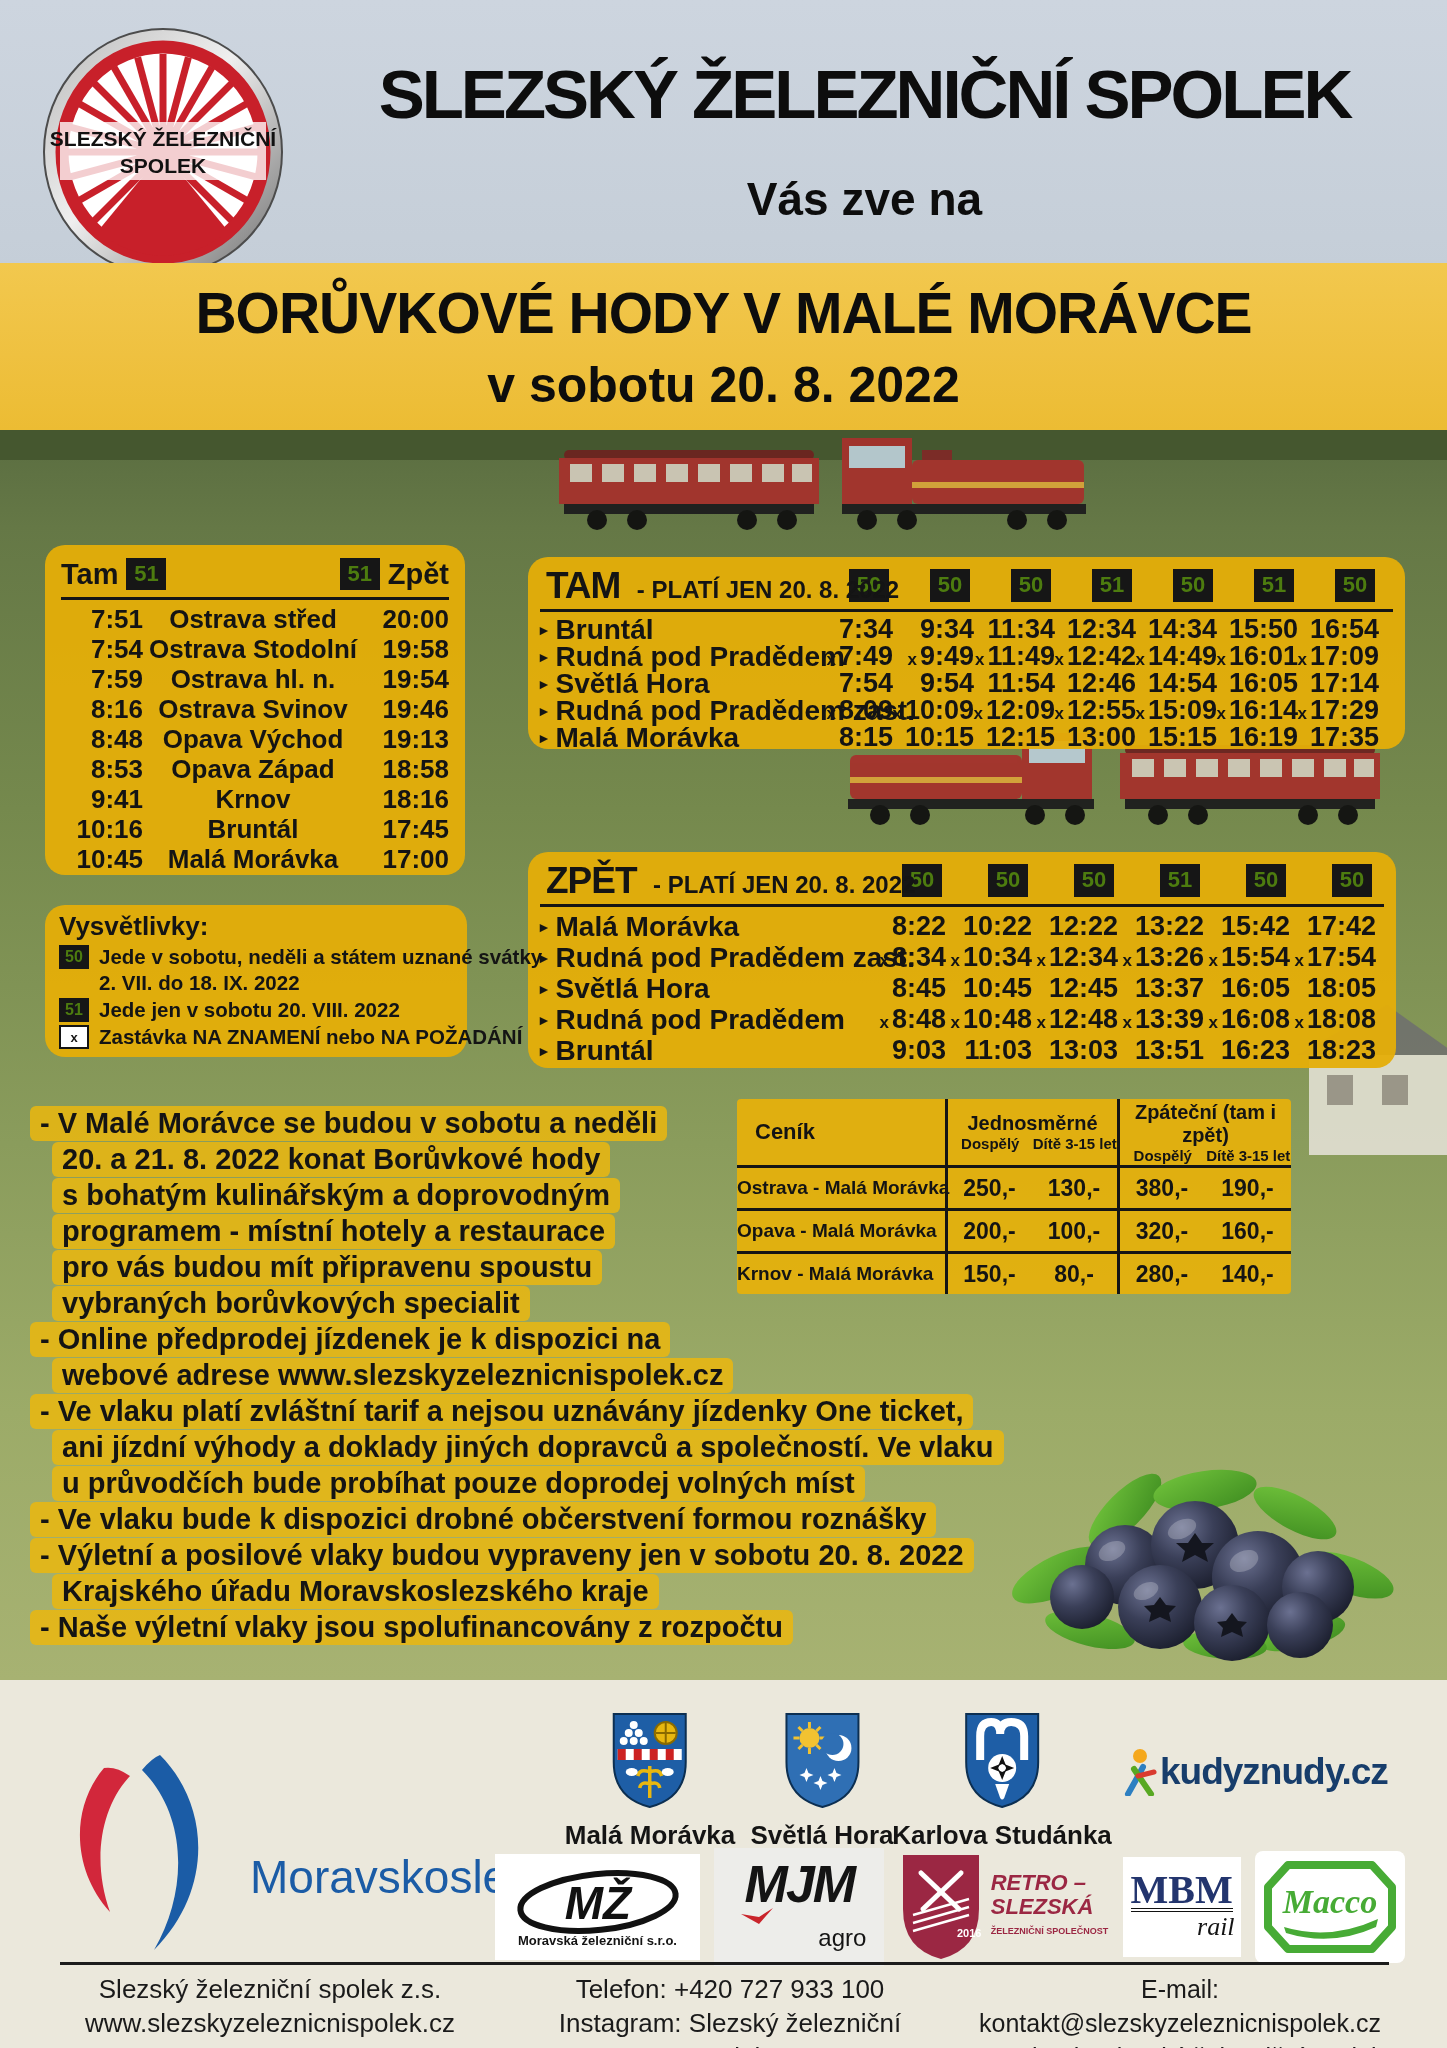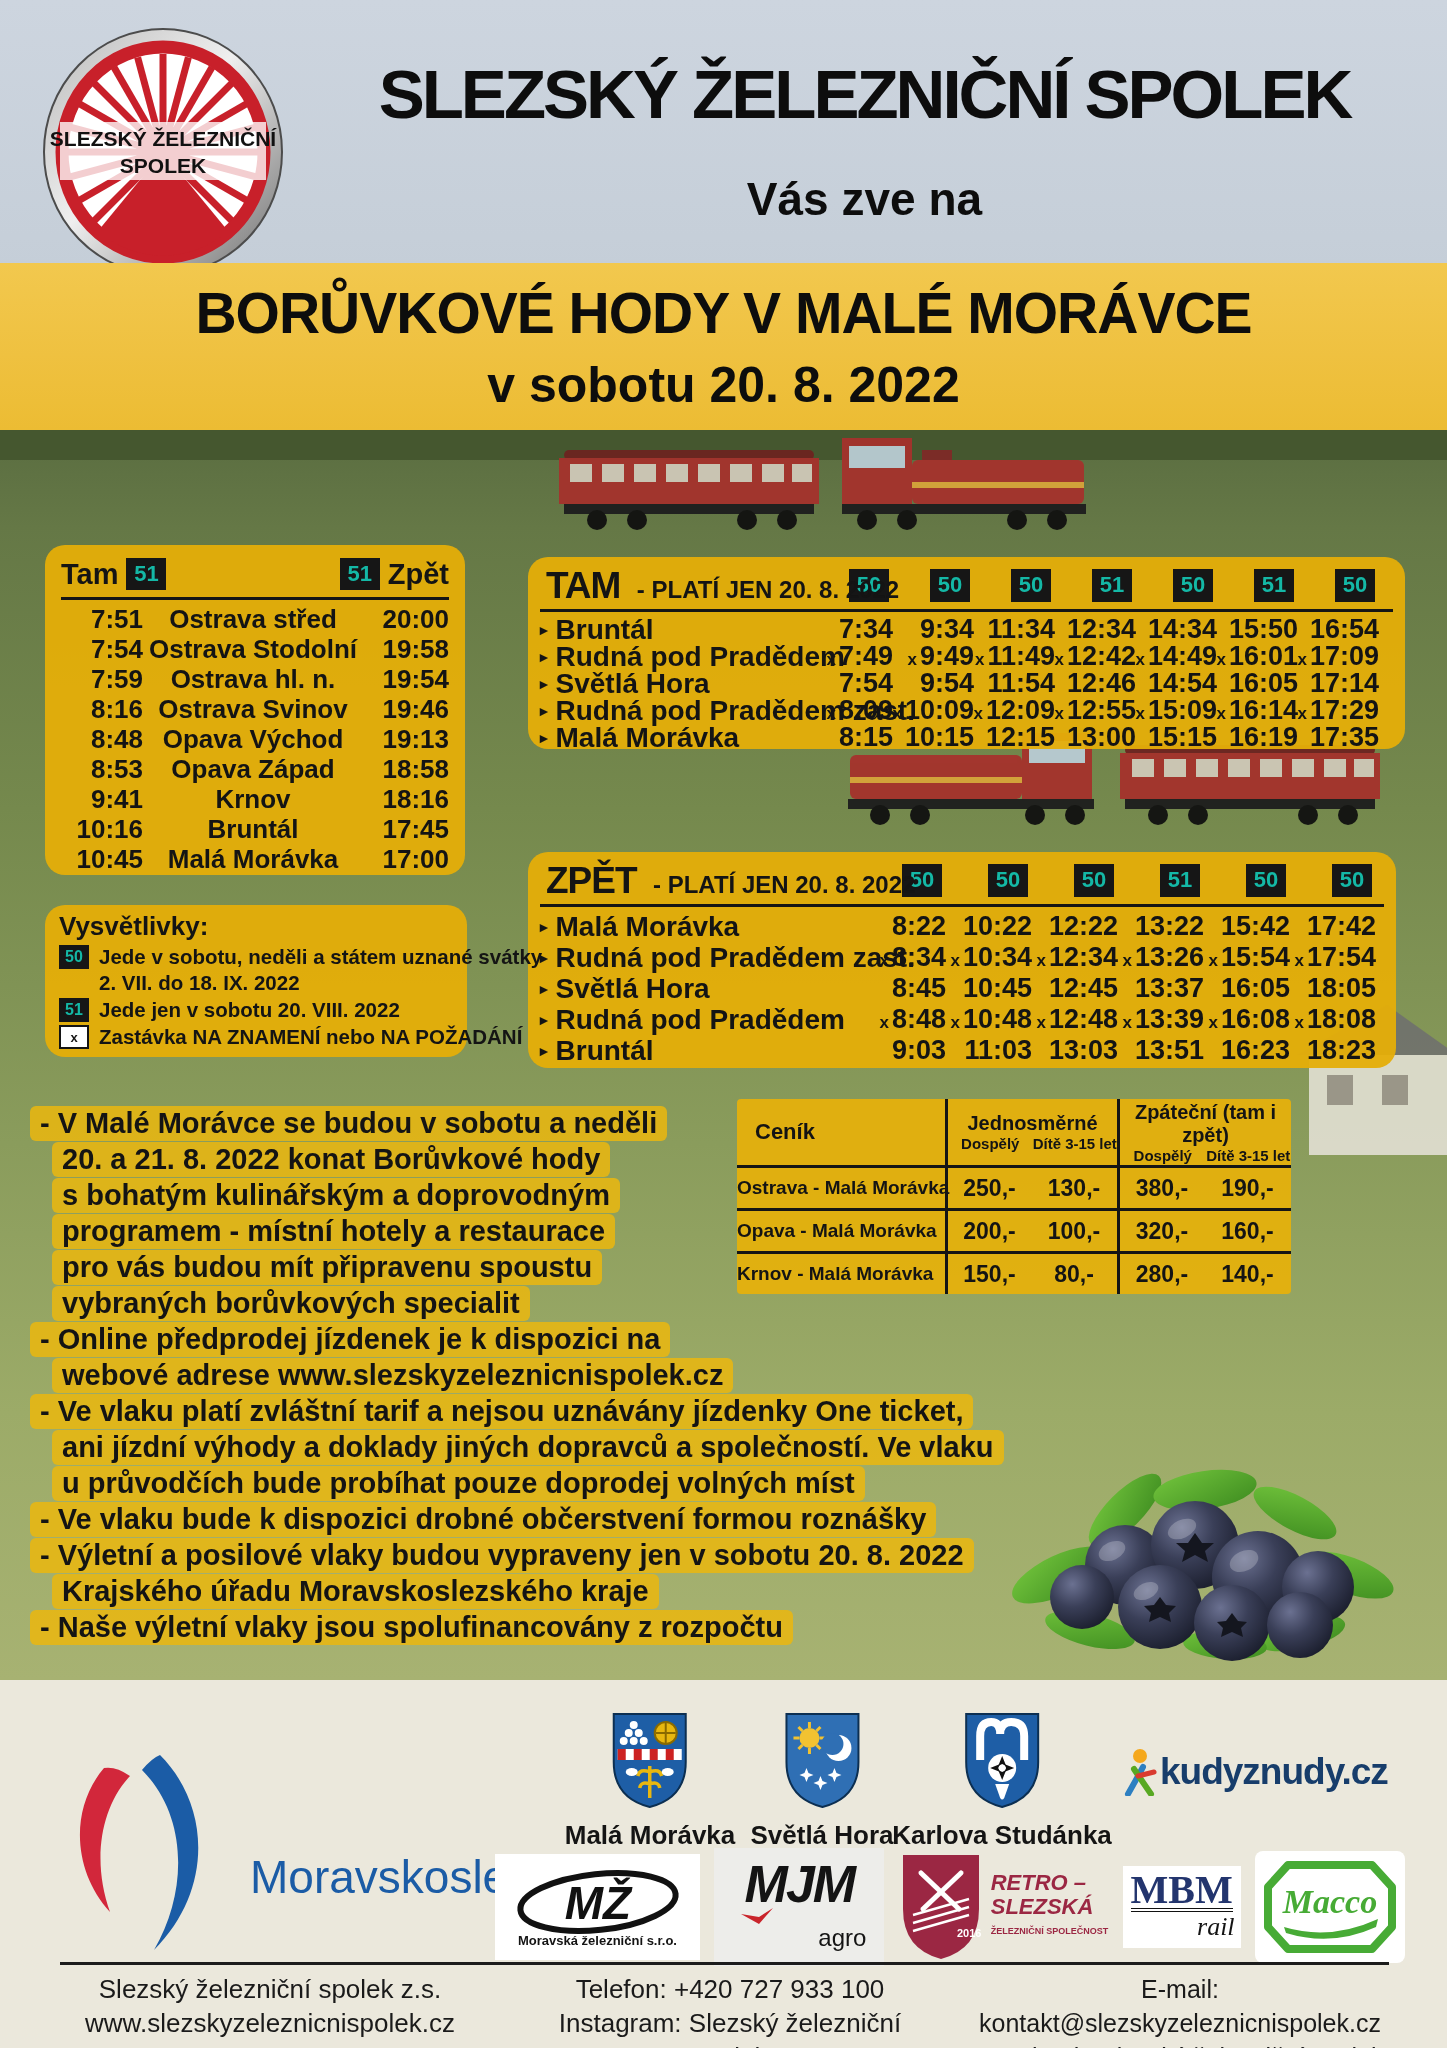--- a/index.html
+++ b/index.html
@@ -21,21 +21,21 @@
   .sub-title{position:absolute;left:292px;right:10px;top:172px;text-align:center;
     font-size:46px;font-weight:bold;color:#0d0d0d;}
   .event-band{position:absolute;left:0;top:263px;width:100%;height:167px;
     background:linear-gradient(180deg,#f2c84e 0%,#efc140 55%,#ecbc33 100%);
     display:flex;flex-direction:column;align-items:center;justify-content:center;gap:10px;}
   .event-title{font-size:57px;font-weight:bold;letter-spacing:-1px;color:#0d0d0d;}
   .event-date{font-size:50px;font-weight:bold;color:#0d0d0d;}
   
   .card{position:absolute;background:rgba(229,174,8,0.95);border-radius:20px;}
   .badge{display:inline-flex;align-items:center;justify-content:center;
-    background:#161616;color:#14b8a6;font-weight:bold;}
+    background:#161616;color:#4d7c0f;font-weight:bold;}
   
   .left-tt{left:45px;top:545px;width:420px;height:330px;padding:8px 16px;box-sizing:border-box;}
   .lt-head{display:flex;align-items:center;height:42px;font-size:29px;font-weight:bold;}
   .lt-head .badge{width:40px;height:32px;font-size:22px;margin:0 8px;}
   .lt-head .sp{flex:1;}
   .rule{border-top:3px solid #151515;margin:2px 0 4px 0;}
   .lt-row{display:flex;align-items:center;height:30px;font-size:26px;font-weight:bold;}
   .lt-t{width:82px;text-align:right;}
   .lt-s{flex:1;text-align:center;}
   .lt-z{width:86px;text-align:right;}
@@ -104,21 +104,21 @@
     display:flex;align-items:center;justify-content:space-between;padding-left:40px;}
   .sp-card{background:#fff;display:flex;flex-direction:column;align-items:center;justify-content:center;}
   .cmz{width:205px;height:106px;}
   .cmz-sub{font-size:13px;font-weight:bold;margin-top:-4px;}
   .mjm{width:170px;height:118px;background:#ededea;}
   .mjm-word{font-size:52px;font-weight:bold;font-style:italic;letter-spacing:-2px;line-height:44px;}
   .mjm-sub{font-size:24px;align-self:flex-end;margin-right:18px;}
   .retro{display:flex;align-items:center;gap:8px;}
   .retro-txt{color:#9b2743;font-style:italic;font-weight:bold;line-height:24px;font-size:22px;}
   .retro-sub{font-size:9px;font-weight:bold;color:#9b2743;font-style:normal;}
-  .mbm{width:118px;height:82px;}
+  .mbm{width:118px;height:100px;}
   .mbm-word{font-family:"Liberation Serif",serif;font-weight:bold;font-size:40px;color:#23356e;line-height:36px;border-bottom:4px double #111;}
   .mbm-sub{font-family:"Liberation Serif",serif;font-style:italic;font-size:26px;align-self:flex-end;margin-right:6px;}
   .macco{width:150px;height:112px;background:#fff;border-radius:8px;display:flex;align-items:center;justify-content:center;}
   .foot-rule{position:absolute;left:60px;right:58px;top:1962px;border-top:3px solid #1c1c1c;}
   .contact{position:absolute;top:1972px;text-align:center;font-size:26px;line-height:34px;color:#1a1a1a;}
   .c1{left:60px;width:420px;}
   .c2{left:520px;width:420px;}
   .c3{left:950px;width:460px;font-size:25px;}
 </style>
 </head>

